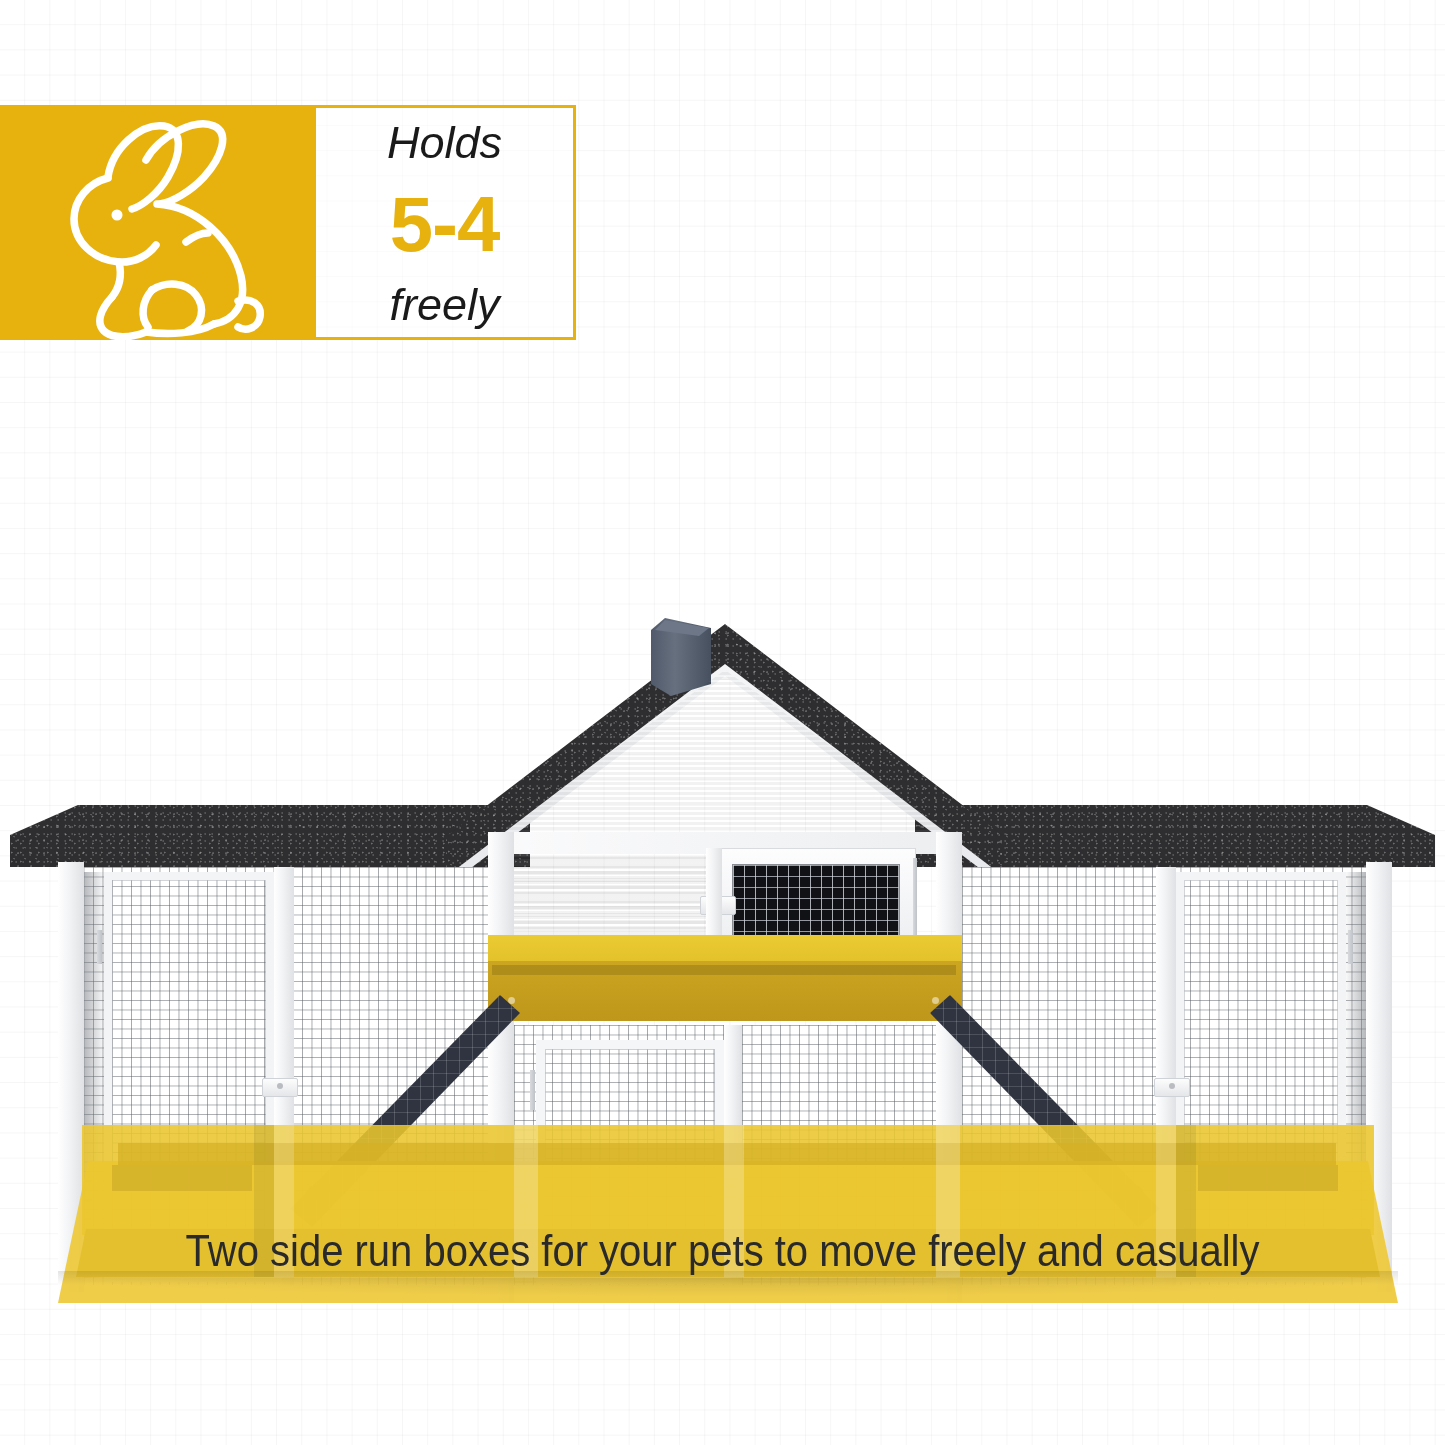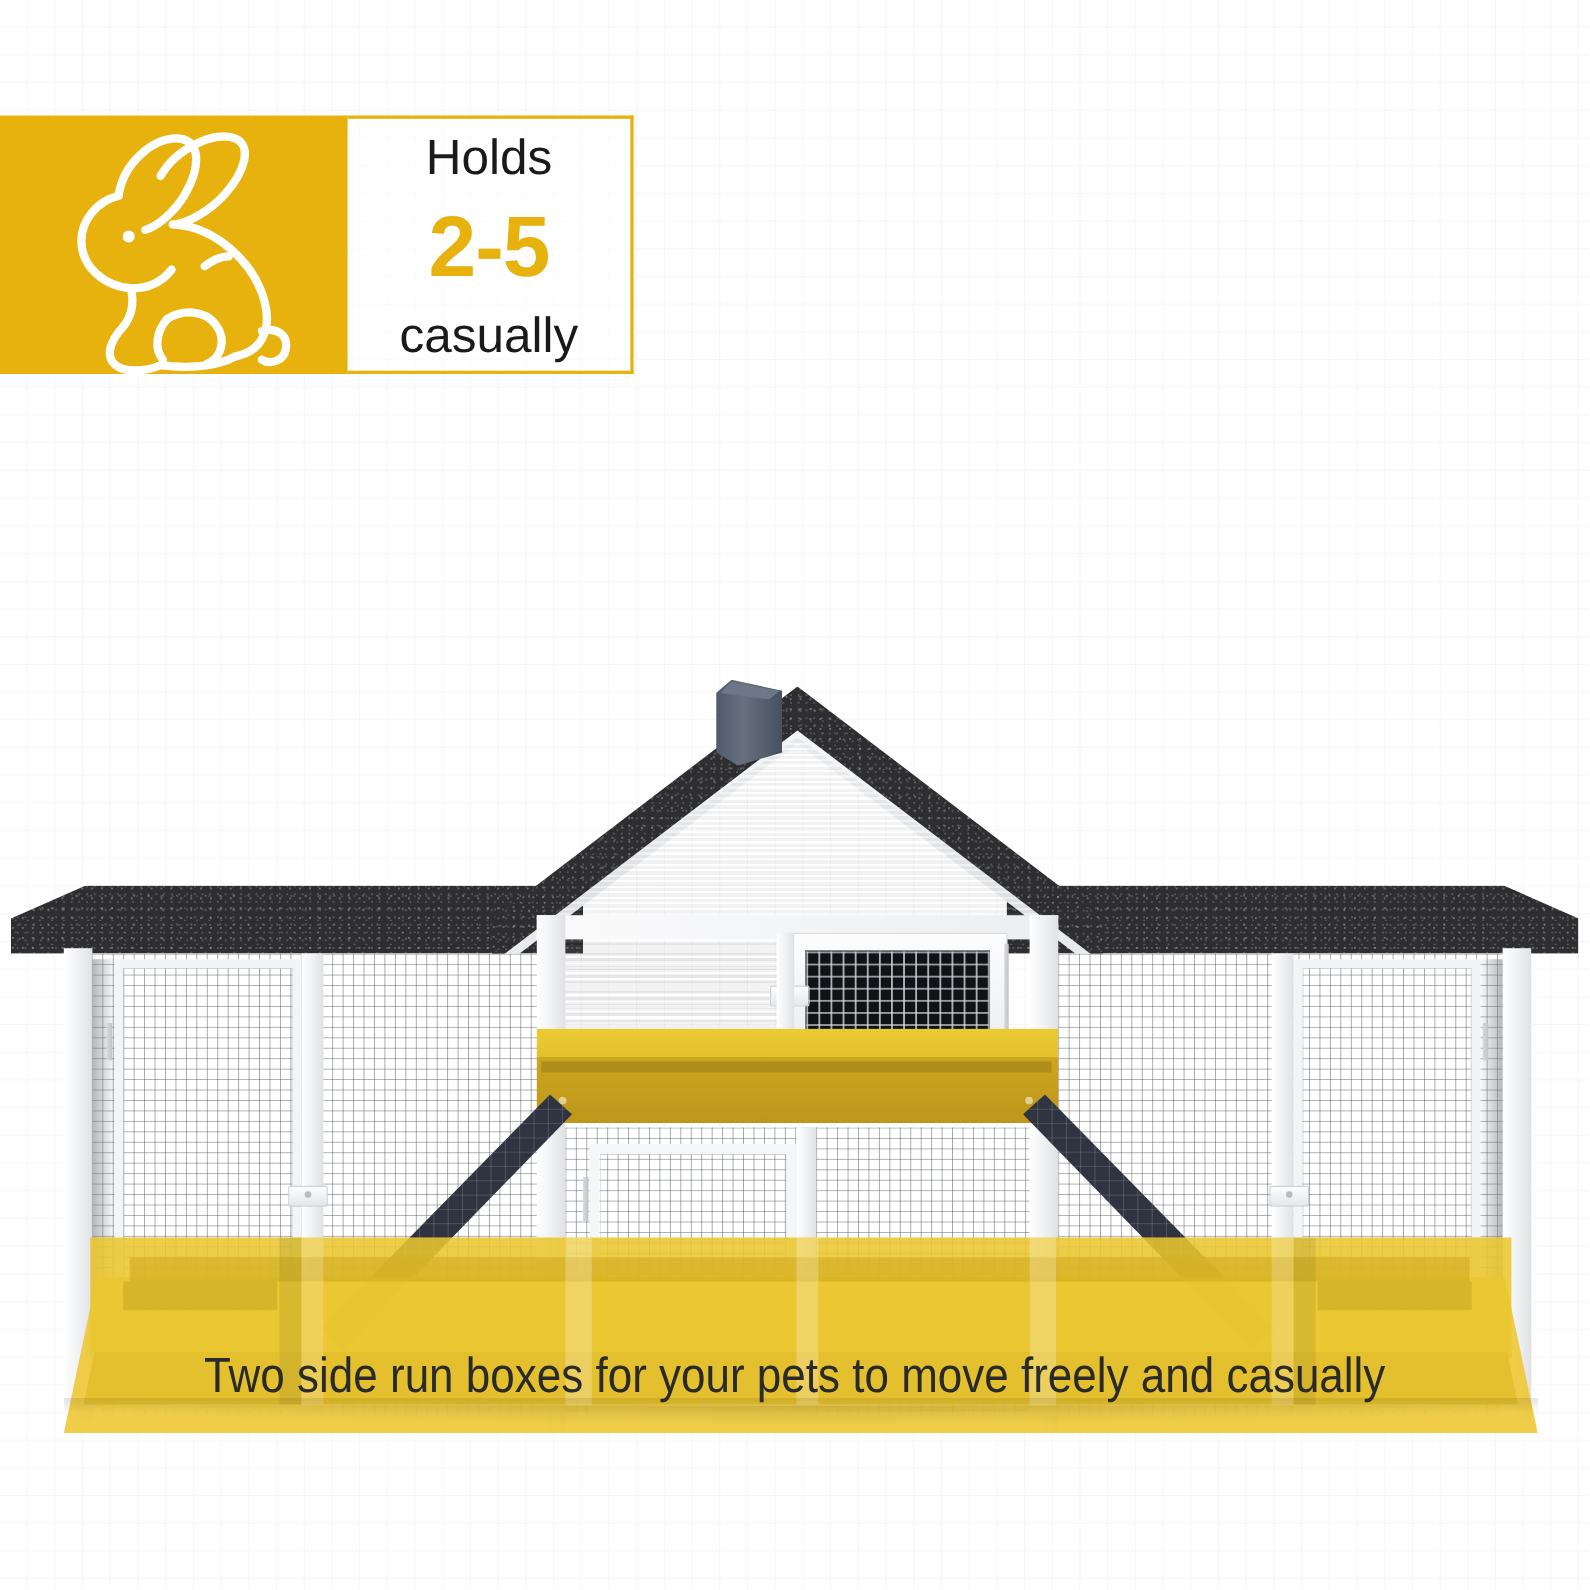--- a/index.html
+++ b/index.html
@@ -23,21 +23,21 @@
   
   #badge{position:absolute;left:0;top:105px;width:576px;height:235px;display:flex;}
   #badge-gold{width:316px;height:100%;background:#E8B20E;position:relative;}
   #bunny-icon{position:absolute;left:0;top:0;width:100%;height:100%;}
   #badge-box{
     flex:1;height:100%;box-sizing:border-box;
     border:3px solid #E8B20E;border-left:none;background:rgba(255,255,255,0.55);
     display:flex;flex-direction:column;align-items:center;justify-content:space-between;
     padding:12px 0 10px 0;
   }
-  .badge-sm{font-size:45px;color:#1a1a1a;font-weight:300;line-height:1;letter-spacing:0px;}
+  .badge-sm{font-size:45px;color:#1a1a1a;font-weight:300;line-height:1;letter-spacing:0px;font-style:italic;}
   .badge-big{font-size:78px;color:#E8B20E;font-weight:bold;line-height:1;letter-spacing:-1px;}
 
   
   #title-wrap{position:absolute;left:640px;top:180px;width:790px;}
   #title{
     font-size:60px;color:#E0A81A;font-weight:bold;line-height:1;
     letter-spacing:0.5px;text-align:left;white-space:nowrap;
     transform:scaleY(1.18);transform-origin:left top;
   }
   #title-rule{margin-top:24px;height:9px;width:768px;background:#F5E3B5;}
@@ -124,22 +124,22 @@
           <path d="M238 196 C252 192 262 200 260 212 C258 223 246 227 238 222"></path>
 
           <path d="M186 137 C194 131 202 128 208 128"></path>
 
           <circle cx="117" cy="110" r="5.5" fill="#ffffff" stroke="none"></circle>
         </g>
       </svg>
     </div>
     <div id="badge-box">
       <div class="badge-sm">Holds</div>
-      <div class="badge-big">2-5</div>
-      <div class="badge-sm">casually</div>
+      <div class="badge-big">5-4</div>
+      <div class="badge-sm">freely</div>
     </div>
   </div>
 
 
   <div id="product">
 
     <div class="abs roofdark" style="left:10px;top:205px;width:520px;height:62px;
                 clip-path:polygon(0 30px, 68px 0, 520px 0, 520px 62px, 0 62px);"></div>
     <div class="abs roofdark" style="left:915px;top:205px;width:520px;height:62px;
                 clip-path:polygon(0 0, 452px 0, 520px 30px, 520px 62px, 0 62px);"></div>

